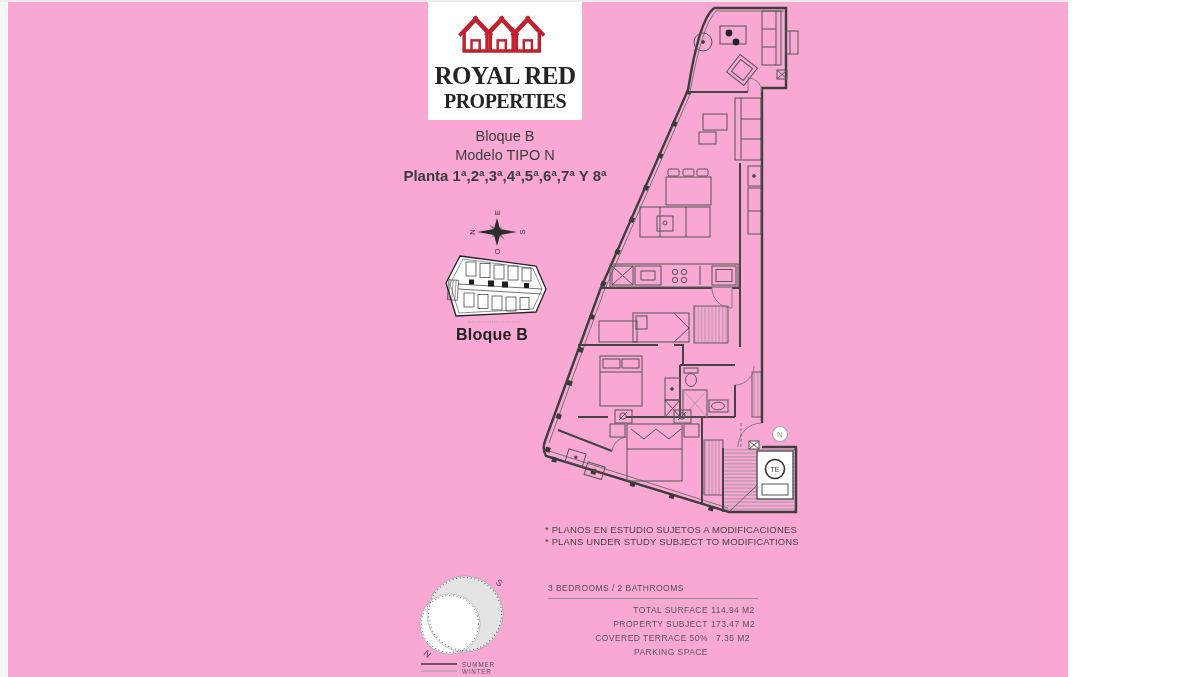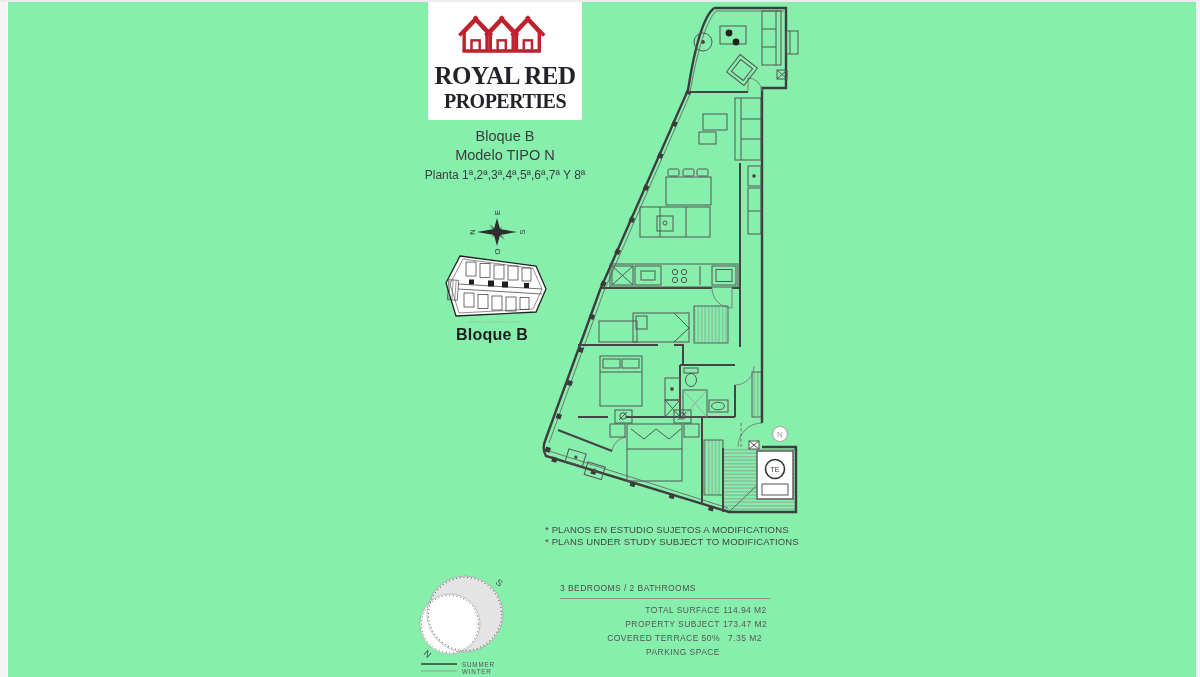--- a/index.html
+++ b/index.html
@@ -1,38 +1,38 @@
 <!DOCTYPE html>
 <html><head>
 <meta charset="utf-8">
 <style>
   html,body{margin:0;padding:0;background:#fff;}
-  .sheet{position:relative;width:1200px;height:677px;background:#86efac;overflow:hidden;
+  .sheet{position:relative;width:1068px;height:677px;background:#f9a8d4;overflow:hidden;
          font-family:"Liberation Sans",sans-serif;color:#3e3e40;}
   .abs{position:absolute;}
   .edge-top{left:0;top:0;width:1200px;height:2px;background:#ececec;}
   .edge-left{left:0;top:2px;width:7px;height:675px;background:#f5f5f5;border-right:1px solid #fcfcfc;}
   .edge-right{left:1196px;top:0;width:4px;height:677px;background:#f4f4f4;}
 
   .logo-block{left:428px;top:2px;width:154px;height:118px;background:#fff;text-align:center;}
   .logo-icon{margin-top:5px;}
   .brand1{font-family:"Liberation Serif",serif;font-weight:600;font-size:25px;line-height:26px;
           letter-spacing:-.5px;color:#232329;}
   .brand2{font-family:"Liberation Serif",serif;font-weight:600;font-size:20px;line-height:25px;
           letter-spacing:-.5px;color:#232329;}
 
   .head-lines{left:355px;top:127px;width:300px;text-align:center;font-size:14.5px;line-height:19px;color:#3c3c3e;}
-  .head-lines .l4{font-size:12px;margin-top:1px;}
+  .head-lines .l4{font-size:15px;margin-top:1px;font-weight:bold;}
 
   .siteplan-label{left:436px;top:326px;width:112px;text-align:center;font-weight:bold;
                   font-size:16px;color:#1f1f1f;letter-spacing:.2px;}
 
   .disclaimer{left:545px;top:524px;font-size:9.5px;line-height:12px;color:#454545;letter-spacing:.15px;}
 
-  .summary{left:560px;top:583px;width:210px;font-size:8.5px;color:#565658;letter-spacing:.45px;}
+  .summary{left:548px;top:583px;width:210px;font-size:8.5px;color:#565658;letter-spacing:.45px;}
   .summary-header{color:#4c4c4e;padding-bottom:5px;border-bottom:1.2px solid #8f8f8f;margin-bottom:7px;}
   .summary-row{display:flex;margin-bottom:4.6px;line-height:9.5px;}
   .s-label{width:160px;text-align:right;}
   .s-value{flex:1;text-align:center;}
 </style>
 </head>
 <body>
 
 <div class="sheet">
   <div class="abs edge-top"></div>
@@ -264,21 +264,21 @@
       </g>
     </g>
     <text x="775" y="471.8" font-size="7" fill="#333" text-anchor="middle" font-family="Liberation Sans,sans-serif">TE</text>
     <g>
       <circle cx="780" cy="434" r="7.5" fill="#fff" stroke="#a9a9a9" stroke-width="1.1"></circle>
       <text x="780" y="437" font-size="8" fill="#9a9a9a" text-anchor="middle" font-family="Liberation Sans,sans-serif">N</text>
     </g>
   </svg>
 
   <div class="abs disclaimer">
-    <div>* PLANOS EN ESTUDIO SUJETOS A MODIFICATIONS</div>
+    <div>* PLANOS EN ESTUDIO SUJETOS A MODIFICACIONES</div>
     <div>* PLANS UNDER STUDY SUBJECT TO MODIFICATIONS</div>
   </div>
 
   <svg class="abs" style="left:413px;top:570px;" width="112" height="107" viewBox="0 0 112 107">
     <circle cx="52" cy="44" r="38" fill="#e4e4e4"></circle>
     <circle cx="37" cy="54" r="30" fill="#ffffff"></circle>
     <circle cx="52" cy="44" r="38" fill="none" stroke="#9a9a9a" stroke-width="0.6"></circle>
     <circle cx="52" cy="44" r="36.5" fill="none" stroke="#555" stroke-width="1.1" stroke-dasharray="0.9 2.8"></circle>
     <circle cx="37" cy="54" r="30" fill="none" stroke="#9a9a9a" stroke-width="0.6"></circle>
     <circle cx="37" cy="54" r="28.5" fill="none" stroke="#555" stroke-width="1" stroke-dasharray="0.9 2.8"></circle>

